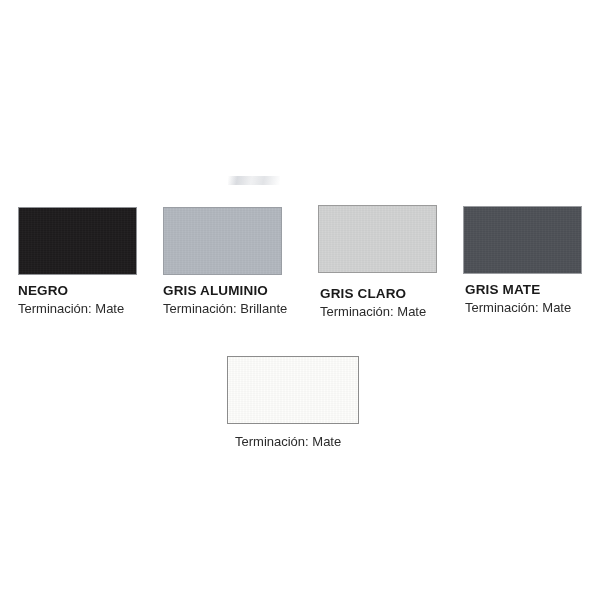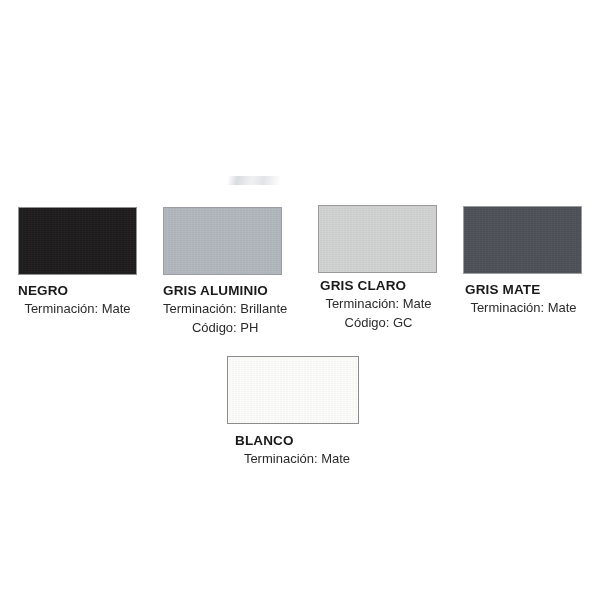--- a/index.html
+++ b/index.html
@@ -80,31 +80,30 @@
     color: #1a1a1a;
     letter-spacing: 0.15px;
     white-space: nowrap;
   }
 
   .detail {
     font-size: 13px;
     line-height: 19px;
     color: #2b2b2b;
     white-space: nowrap;
-    text-align: center;
   }
 
   
   #item-negro        { left: 18px;  top: 207px; }
   #item-gris-aluminio{ left: 163px; top: 207px; }
   #item-gris-claro   { left: 318px; top: 205px; }
   #item-gris-mate    { left: 463px; top: 206px; }
   #item-blanco       { left: 227px; top: 356px; }
 
-  #item-gris-claro .caption { margin-top: 4px; }
+  #item-gris-claro .caption { margin-top: 12px; }
   #item-blanco   .caption  { margin-top: 8px; padding-left: 8px; }
   #item-gris-claro .caption { padding-left: 2px; }
   #item-gris-mate  .caption { padding-left: 2px; }
   #item-blanco .name { padding-left: 0px; }
 
   #item-blanco .swatch { width: 132px; height: 68px; }
 </style>
 </head>
 <body style="background: rgb(255, 255, 255);">
 
@@ -122,48 +121,45 @@
     </div>
   </div>
 
   <div class="color-item" id="item-gris-aluminio">
     <div class="swatch" style="background: rgb(179, 184, 191); border: 1px solid rgb(154, 158, 164);">
       <div class="tex"></div>
     </div>
     <div class="caption">
       <div class="name">GRIS ALUMINIO</div>
       <div class="detail">Terminación: Brillante</div>
-      <div class="detail">Código:  PH</div>
     </div>
   </div>
 
   <div class="color-item" id="item-gris-claro">
     <div class="swatch" style="background: rgb(210, 211, 211); border: 1px solid rgb(155, 155, 155);">
       <div class="tex"></div>
     </div>
     <div class="caption">
       <div class="name">GRIS CLARO</div>
       <div class="detail">Terminación: Mate</div>
-      <div class="detail">Código:  GC</div>
     </div>
   </div>
 
   <div class="color-item" id="item-gris-mate">
     <div class="swatch" style="background: rgb(78, 81, 87); border: 1px solid rgb(154, 156, 160);">
       <div class="tex"></div>
     </div>
     <div class="caption">
       <div class="name">GRIS MATE</div>
       <div class="detail">Terminación: Mate</div>
     </div>
   </div>
 
   <div class="color-item" id="item-blanco">
     <div class="swatch" style="background: rgb(253, 253, 251); border: 1px solid rgb(140, 140, 140);">
       <div class="tex"></div>
     </div>
     <div class="caption">
-      <div class="name">BLANCO</div>
       <div class="detail">Terminación: Mate</div>
     </div>
   </div>
 
 </div>
 
 </body></html>

